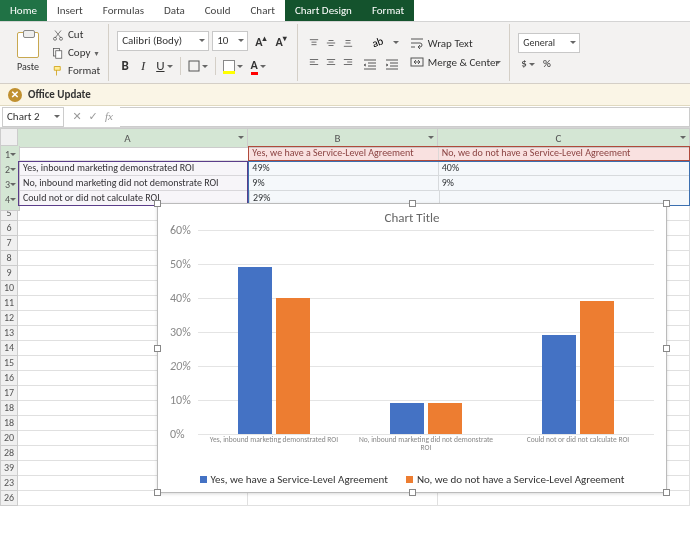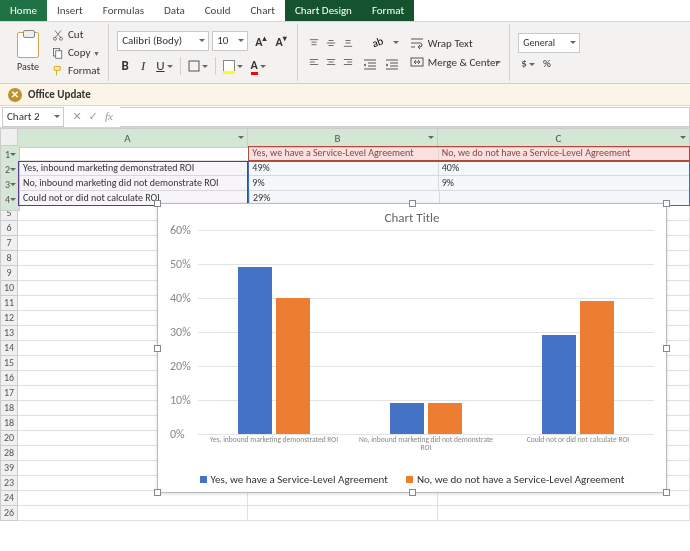--- a/index.html
+++ b/index.html
@@ -406,26 +406,20 @@
       <div class="cell B"></div>
       <div class="cell C"></div>
     </div>
   <div class="grow">
       <div class="rowh">23</div>
       <div class="cell A"></div>
       <div class="cell B"></div>
       <div class="cell C"></div>
     </div>
   <div class="grow">
-      <div class="rowh">24</div>
-      <div class="cell A"></div>
-      <div class="cell B"></div>
-      <div class="cell C"></div>
-    </div>
-  <div class="grow">
       <div class="rowh">26</div>
       <div class="cell A"></div>
       <div class="cell B"></div>
       <div class="cell C"></div>
     </div>
 
   <div class="marq" style="left:18px;top:33px;width:230px;height:45px"></div>
   <div class="marq red" style="left:248px;top:18px;width:442px;height:15px"></div>
   <div class="marq blue" style="left:248px;top:33px;width:442px;height:45px"></div>
 
@@ -438,21 +432,21 @@
     <div class="handle hbl"></div>
       <div class="handle hb"></div>
       <div class="handle hbr"></div>
     <div class="ctitle">Chart Title</div>
     <div class="plot" id="plot">
         <div class="gline" style="top: 100%;"></div>
         <div class="ylab" style="top: 100%;">0%</div>
         <div class="gline" style="top: 83.3333%;"></div>
         <div class="ylab" style="top: 83.3333%;">10%</div>
         <div class="gline" style="top: 66.6667%;"></div>
-        <div class="ylab" style="top: 66.6667%;">20%</div>
+        <div class="ylab" style="top: 66.6667%; font-style: italic;">20%</div>
         <div class="gline" style="top: 50%;"></div>
         <div class="ylab" style="top: 50%;">30%</div>
         <div class="gline" style="top: 33.3333%;"></div>
         <div class="ylab" style="top: 33.3333%;">40%</div>
         <div class="gline" style="top: 16.6667%;"></div>
         <div class="ylab" style="top: 16.6667%;">50%</div>
         <div class="gline" style="top: 0%;"></div>
         <div class="ylab" style="top: 0%;">60%</div>
         <div class="bars">
           <div class="bgroup" style="position: relative;">

